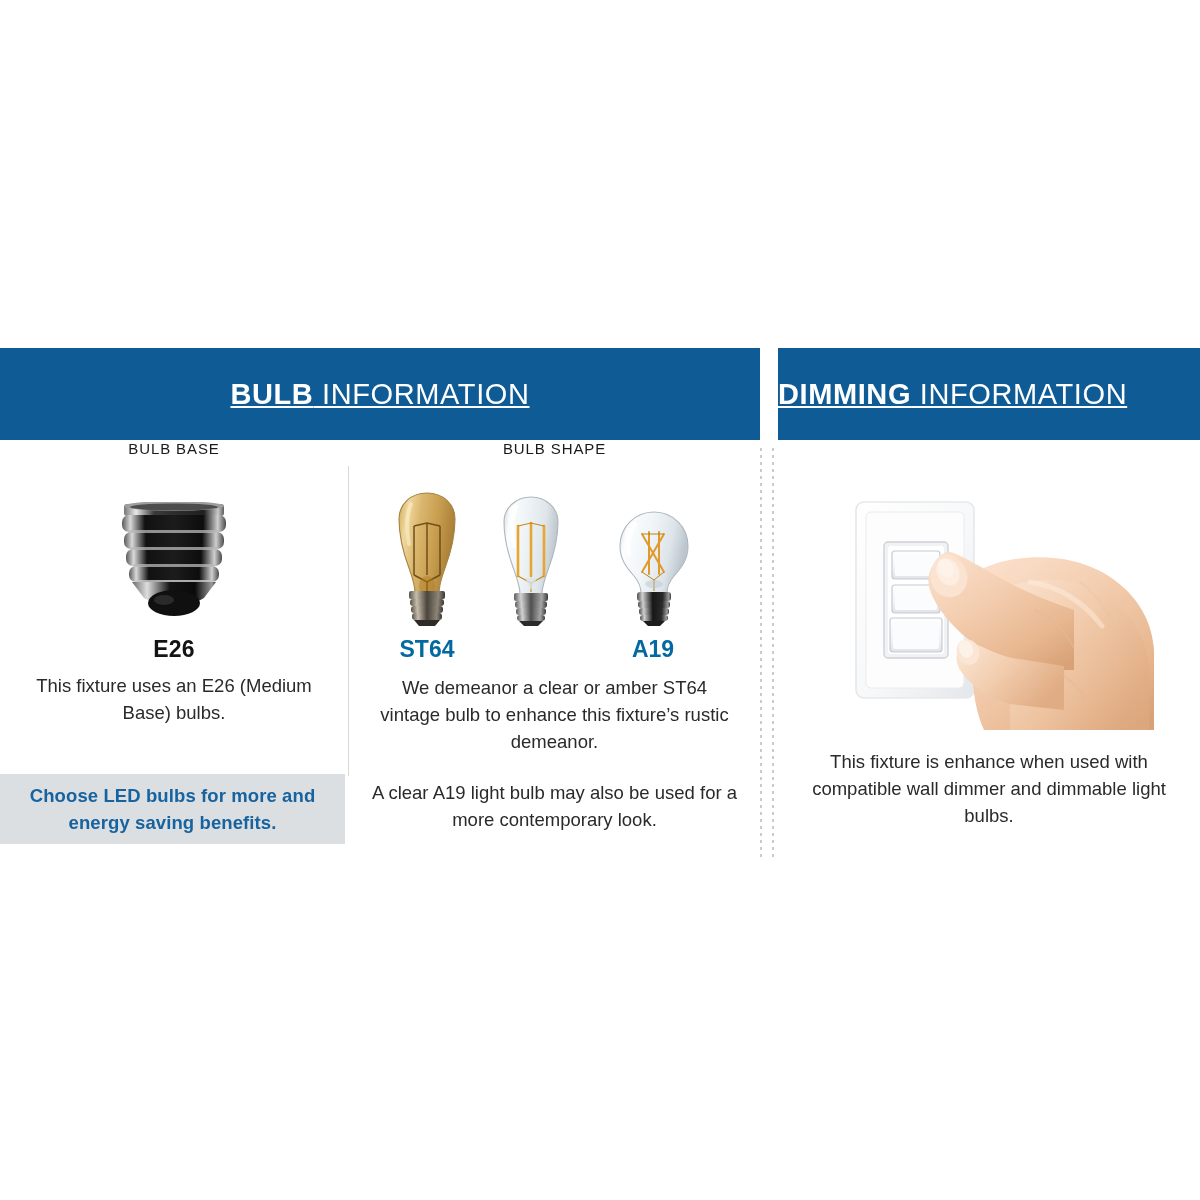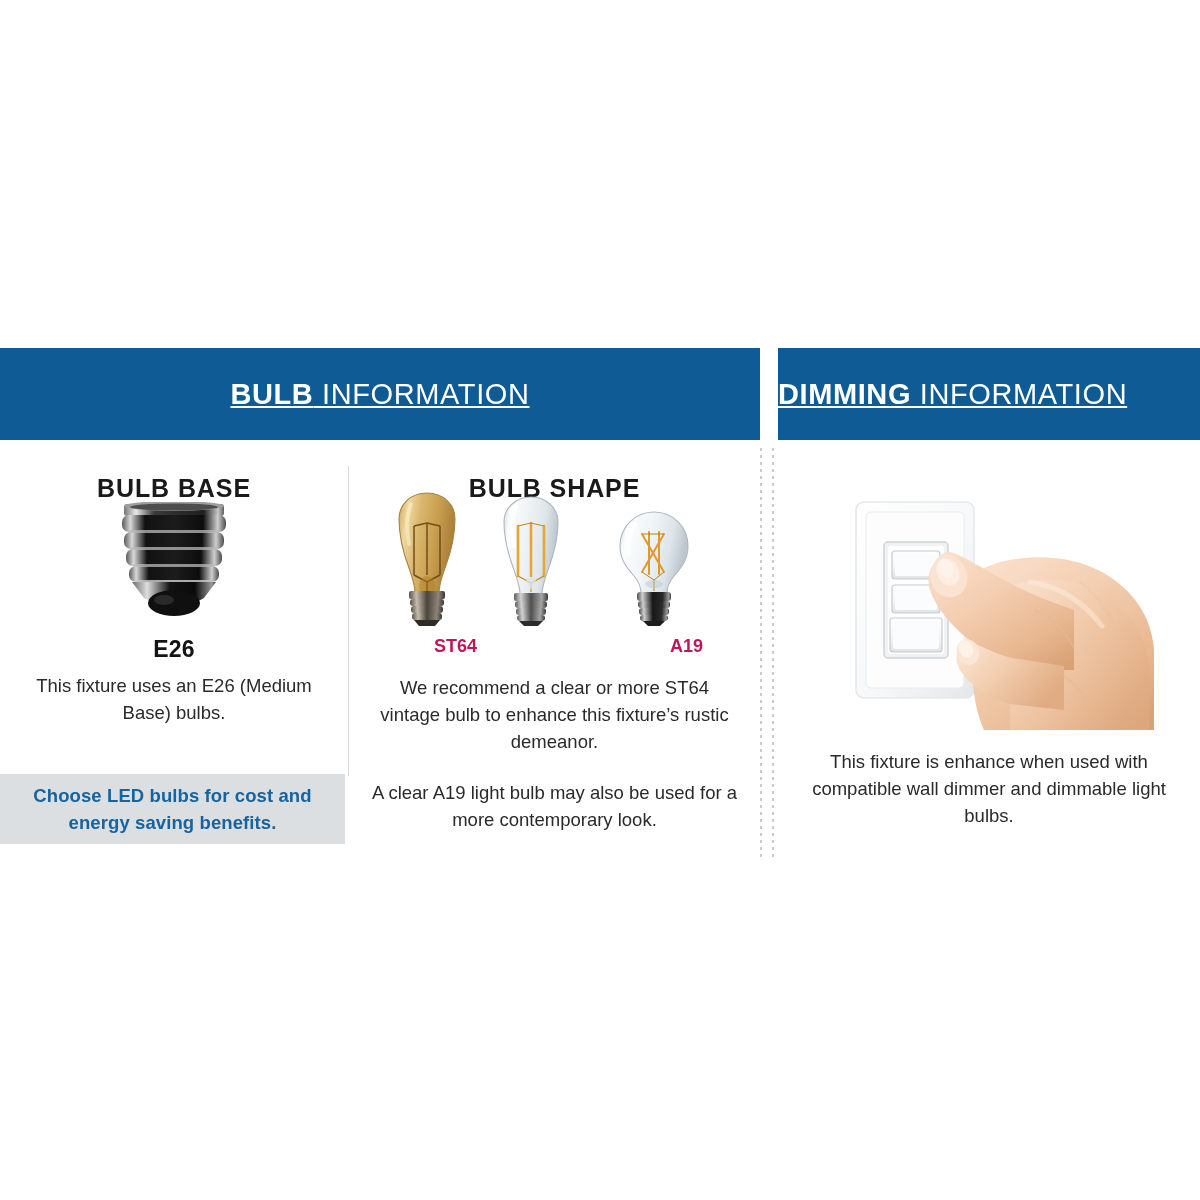--- a/index.html
+++ b/index.html
@@ -85,25 +85,24 @@
   .col {
     position: absolute;
     text-align: center;
     box-sizing: border-box;
   }
   #col-bulb-base  { left: 0px;   top: 0px; width: 348px; }
   #col-bulb-shape { left: 349px; top: 0px; width: 411px; }
   #col-dimmable   { left: 0px;   top: 0px; width: 422px; }
 
   .col-title {
-    font-size: 25px;
-    font-weight: 700;
+    font-size: 15px;
+    font-weight: 400;
     color: #1a1a1a;
     letter-spacing: 0.9px;
-    margin-top: 34px;
   }
 
   .spec-label {
     font-size: 23px;
     font-weight: 700;
     color: #141414;
     letter-spacing: 0.2px;
   }
 
   .body-copy {
@@ -161,24 +160,24 @@
 
   .shape-labels {
     position: absolute;
     top: 196px;
     left: 0;
     width: 411px;
     height: 30px;
   }
   .shape-label {
     position: absolute;
-    font-size: 18px;
+    font-size: 23px;
     font-weight: 700;
-    color: #be185d;
-    text-align: right;
+    color: #0369a1;
+    text-align: center;
   }
   #label-st64 { left: 28px;  width: 100px; }
   #label-a19  { left: 254px; width: 100px; }
 
   
   #dimmer-art {
     position: absolute;
     left: 56px;
     top: 50px;
     width: 320px;
@@ -267,21 +266,21 @@
 
       <div id="bulb-base-spec">
         <div class="spec-label">E26</div>
       </div>
 
       <div id="bulb-base-copy">
         <div class="body-copy">This fixture uses an E26 (Medium Base) bulbs.</div>
       </div>
 
       <div id="led-banner">
-        <div id="led-banner-text">Choose LED bulbs for cost and energy saving benefits.</div>
+        <div id="led-banner-text">Choose LED bulbs for more and energy saving benefits.</div>
       </div>
     </div>
 
     <div class="col" id="col-bulb-shape">
       <div class="col-title">BULB SHAPE</div>
 
       <div id="bulb-row">
 
         <div class="bulb-fig" id="bulb-st64-amber">
           <svg viewBox="0 0 92 138" width="92" height="138" aria-hidden="true">
@@ -411,21 +410,21 @@
           </svg>
         </div>
       </div>
 
       <div class="shape-labels">
         <div class="shape-label" id="label-st64">ST64</div>
         <div class="shape-label" id="label-a19">A19</div>
       </div>
 
       <div id="bulb-shape-copy">
-        <div class="body-copy">We recommend a clear or more ST64 vintage bulb to enhance this fixture’s rustic demeanor.</div>
+        <div class="body-copy">We demeanor a clear or amber ST64 vintage bulb to enhance this fixture’s rustic demeanor.</div>
         <div class="body-copy">A clear A19 light bulb may also be used for a more contemporary look.</div>
       </div>
     </div>
   </div>
 
   <div class="panel" id="dimming-panel">
     <div class="col" id="col-dimmable">
 
       <div id="dimmer-art">
         <svg viewBox="0 0 320 240" width="320" height="240" aria-hidden="true">

